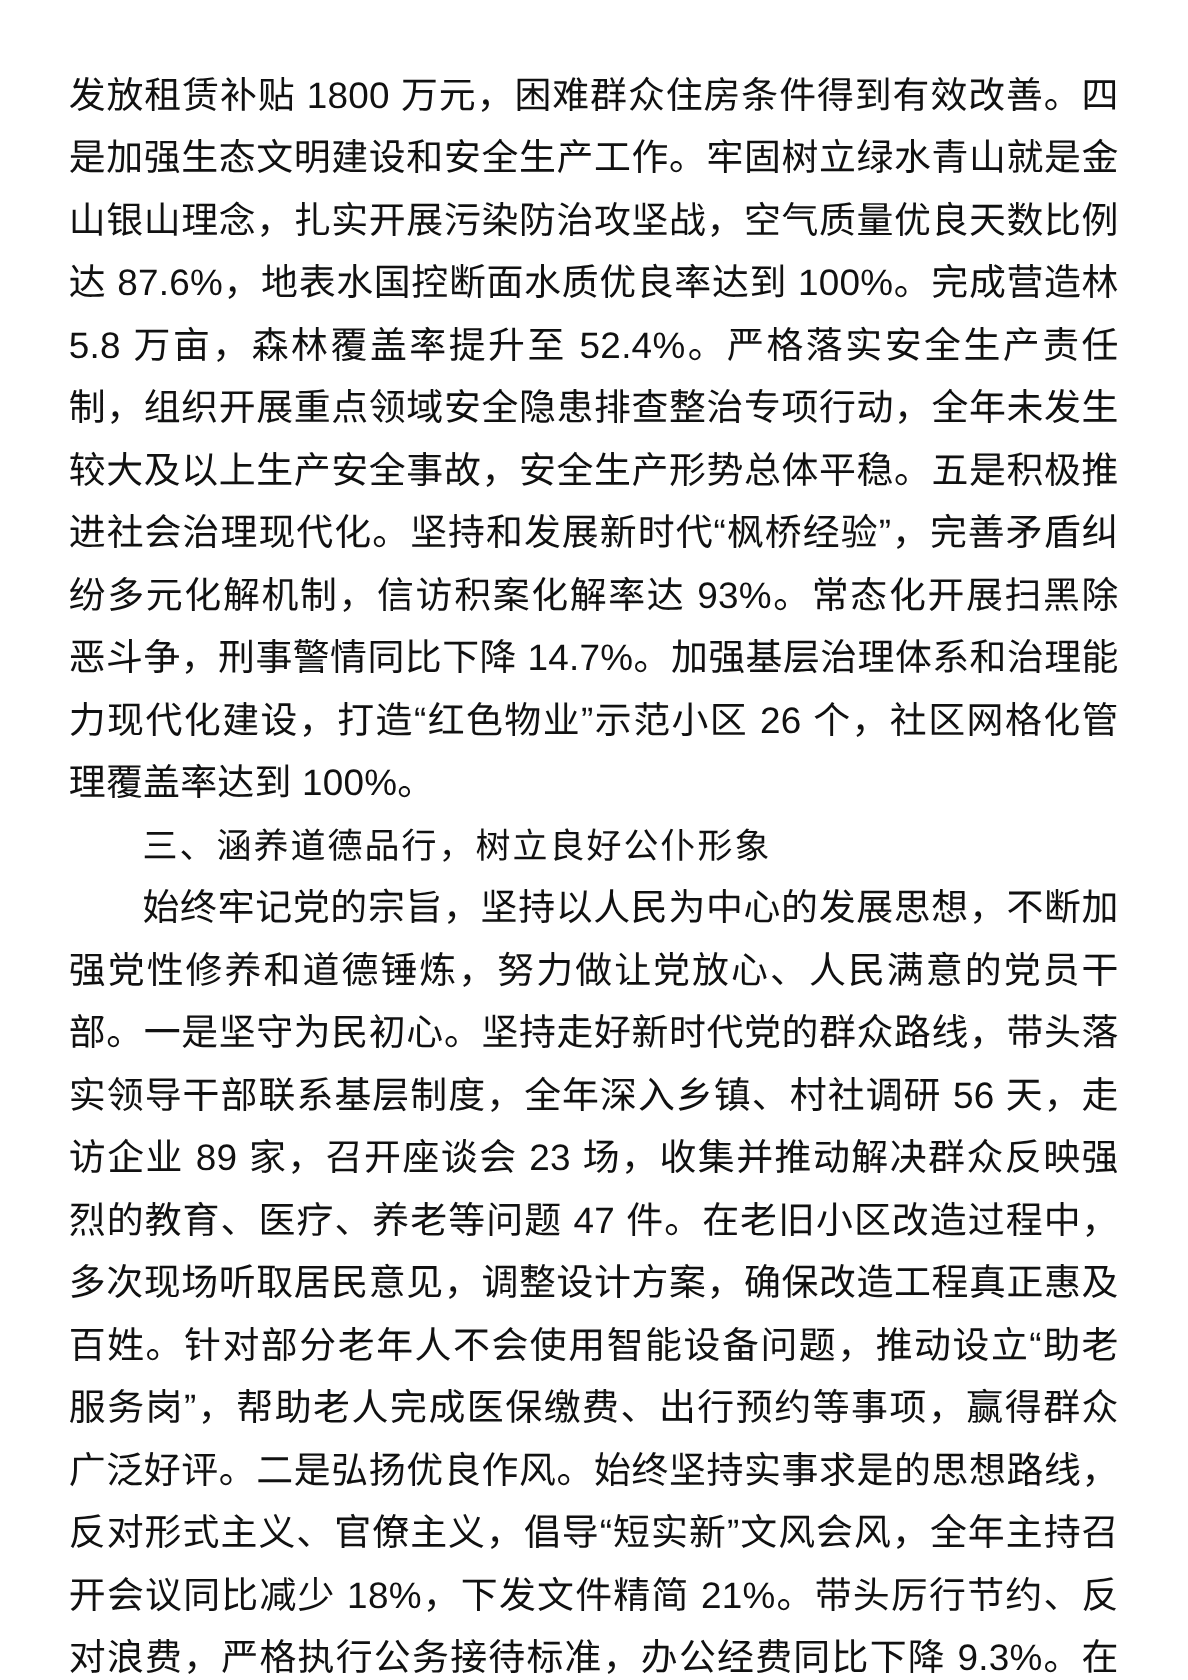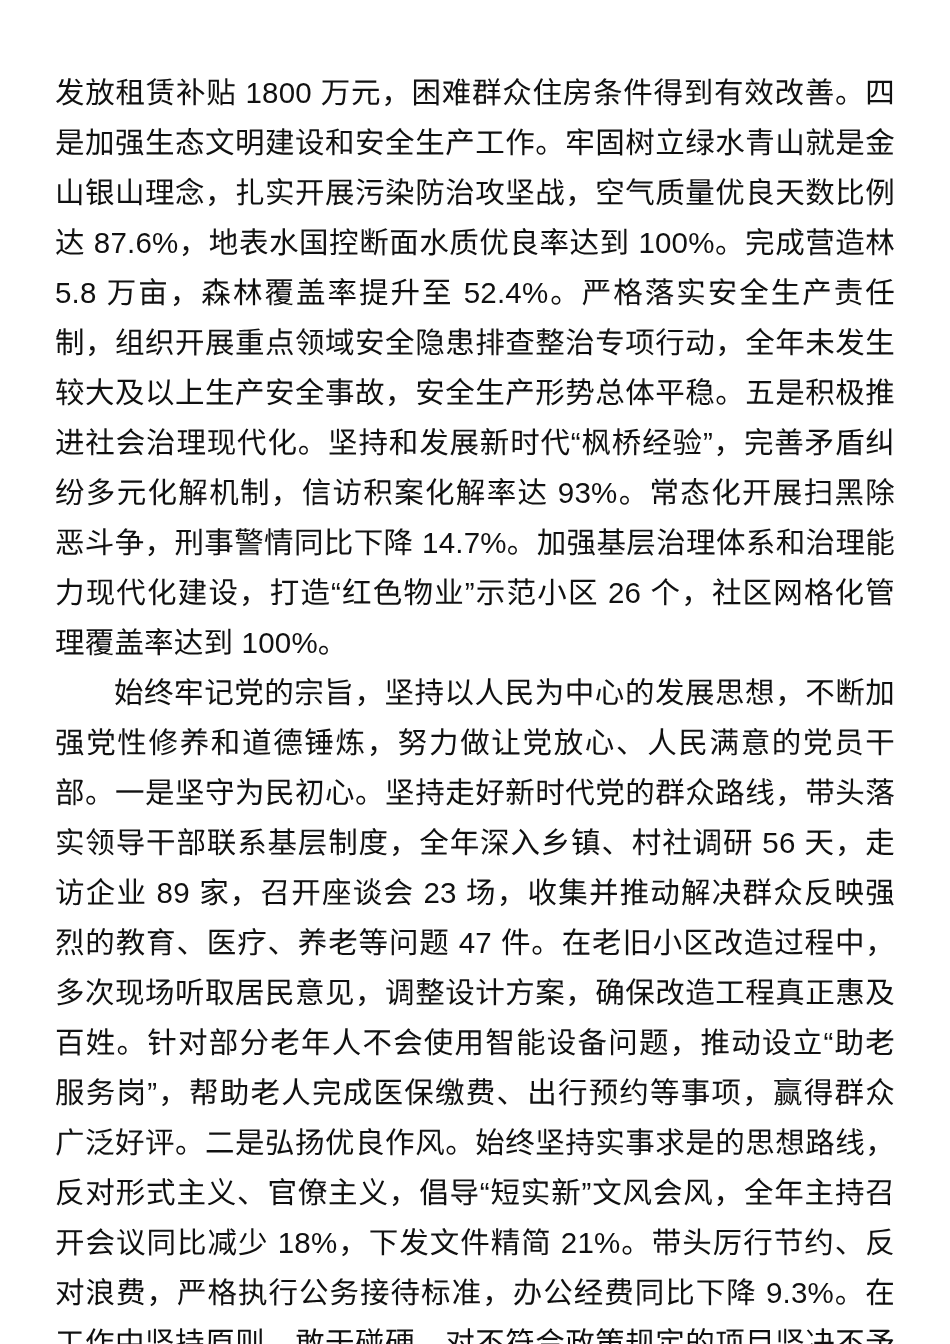--- a/index.html
+++ b/index.html
@@ -46,21 +46,20 @@
     color: #111111;
   }
 
   .para.indent {
     text-indent: 59px;
   }
 
   
   .para.noindent {
     text-indent: 0;
-    margin-top: 16px;
   }
 
   
   .heading {
     margin: 0;
     font-family: "Liberation Sans", "DejaVu Sans", sans-serif;
     font-size: 28px;
     line-height: 50px;
     font-weight: 400;
     letter-spacing: 1.6px;
@@ -71,18 +70,19 @@
 </style>
 </head>
 <body>
 
 <div class="page">
 
   <div class="text-column">
 
     <p class="para noindent">发放租赁补贴 1800 万元，困难群众住房条件得到有效改善。四是加强生态文明建设和安全生产工作。牢固树立绿水青山就是金山银山理念，扎实开展污染防治攻坚战，空气质量优良天数比例达 87.6%，地表水国控断面水质优良率达到 100%。完成营造林 5.8 万亩，森林覆盖率提升至 52.4%。严格落实安全生产责任制，组织开展重点领域安全隐患排查整治专项行动，全年未发生较大及以上生产安全事故，安全生产形势总体平稳。五是积极推进社会治理现代化。坚持和发展新时代“枫桥经验”，完善矛盾纠纷多元化解机制，信访积案化解率达 93%。常态化开展扫黑除恶斗争，刑事警情同比下降 14.7%。加强基层治理体系和治理能力现代化建设，打造“红色物业”示范小区 26 个，社区网格化管理覆盖率达到 100%。</p>
 
+    <h2 class="heading">三、涵养道德品行，树立良好公仆形象</h2>
 
     <p class="para indent">始终牢记党的宗旨，坚持以人民为中心的发展思想，不断加强党性修养和道德锤炼，努力做让党放心、人民满意的党员干部。一是坚守为民初心。坚持走好新时代党的群众路线，带头落实领导干部联系基层制度，全年深入乡镇、村社调研 56 天，走访企业 89 家，召开座谈会 23 场，收集并推动解决群众反映强烈的教育、医疗、养老等问题 47 件。在老旧小区改造过程中，多次现场听取居民意见，调整设计方案，确保改造工程真正惠及百姓。针对部分老年人不会使用智能设备问题，推动设立“助老服务岗”，帮助老人完成医保缴费、出行预约等事项，赢得群众广泛好评。二是弘扬优良作风。始终坚持实事求是的思想路线，反对形式主义、官僚主义，倡导“短实新”文风会风，全年主持召开会议同比减少 18%，下发文件精简 21%。带头厉行节约、反对浪费，严格执行公务接待标准，办公经费同比下降 9.3%。在工作中坚持原则、敢于碰硬，对不符合政策规定的项目坚决不予审批，对群众合理诉求坚决予以支持，做到秉公用权、依法用权。三</p>
 
   </div>
 
 </div>
 
 </body></html>

